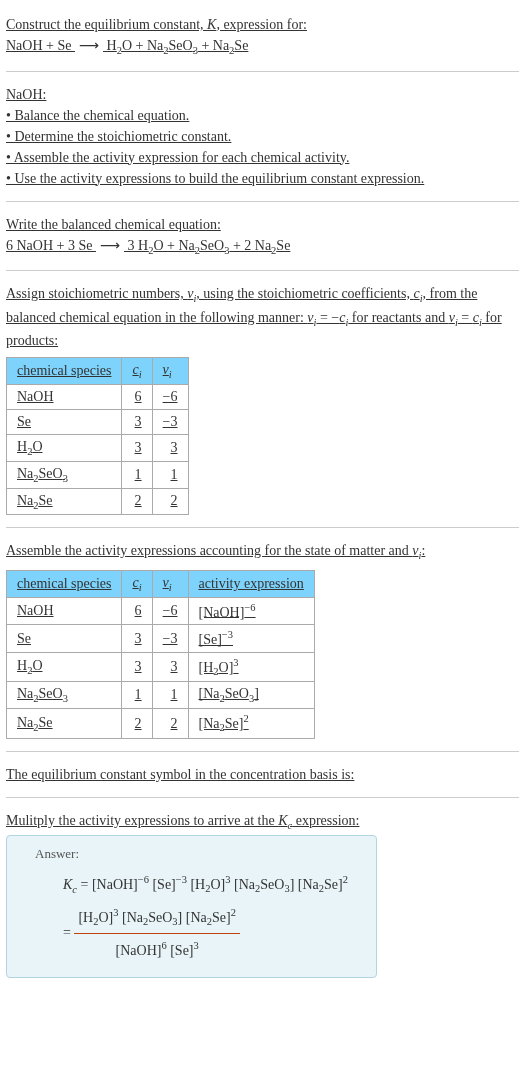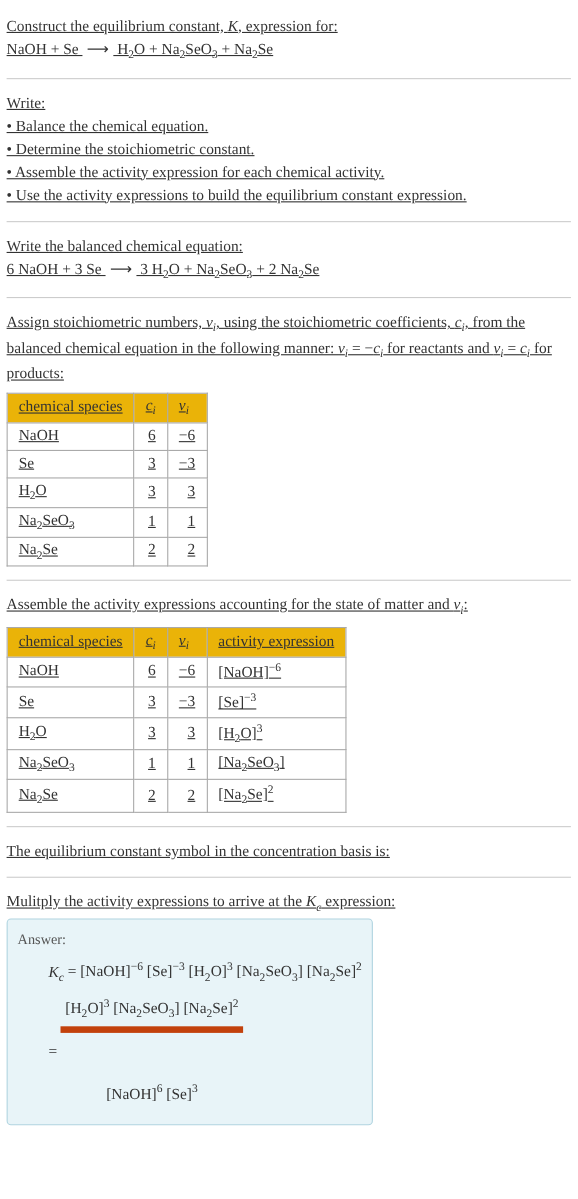--- a/index.html
+++ b/index.html
@@ -39,59 +39,58 @@
       border-collapse: collapse;
       margin-top: 6px;
     }
     th, td {
       border: 1px solid #aaa;
       padding: 4px 10px;
       text-align: left;
     }
     th {
       font-weight: normal;
-      background: #eab308;
+      background: #7dd3fc;
     }
     td.num {
       text-align: right;
     }
     .italic {
       font-style: italic;
     }
     .answer-box {
       background: #e8f4f8;
       border: 1px solid #b0d4e0;
       border-radius: 4px;
-      padding: 10px 9px;
+      padding: 10px 28px;
       display: inline-block;
       margin-top: 2px;
     }
     .answer-label {
       font-size: 13px;
       color: #555;
       margin-bottom: 6px;
     }
     .eq-line {
       padding-left: 28px;
       line-height: 2.2;
     }
     .frac {
       display: inline-block;
       vertical-align: middle;
       text-align: center;
     }
     .frac .num-part {
       display: block;
-      border-bottom: 6px solid #c2410c;
+      border-bottom: 1px solid #c2410c;
       padding: 0 4px;
     }
     .frac .den-part {
       display: block;
       padding: 0 4px;
-      margin-top: 40px;
     }
     .arrow {
       display: inline-block;
       padding: 0 4px;
     }
   </style>
 </head>
 <body>
 
 <div class="section">
@@ -99,21 +98,21 @@
     Construct the equilibrium constant, <span class="italic">K</span>, expression for:
   </div>
   <div class="text-line chem">
     NaOH + Se <span class="arrow">⟶</span> H<sub>2</sub>O + Na<sub>2</sub>SeO<sub>3</sub> + Na<sub>2</sub>Se
   </div>
 </div>
 
 <hr>
 
 <div class="section">
-  <div class="text-line">Write:</div>
+  <div class="text-line">NaOH:</div>
   <div class="plan-item text-line">• Balance the chemical equation.</div>
   <div class="plan-item text-line">• Determine the stoichiometric constant.</div>
   <div class="plan-item text-line">• Assemble the activity expression for each chemical activity.</div>
   <div class="plan-item text-line">• Use the activity expressions to build the equilibrium constant expression.</div>
 </div>
 
 <hr>
 
 <div class="section">
   <div class="text-line">Write the balanced chemical equation:</div>

